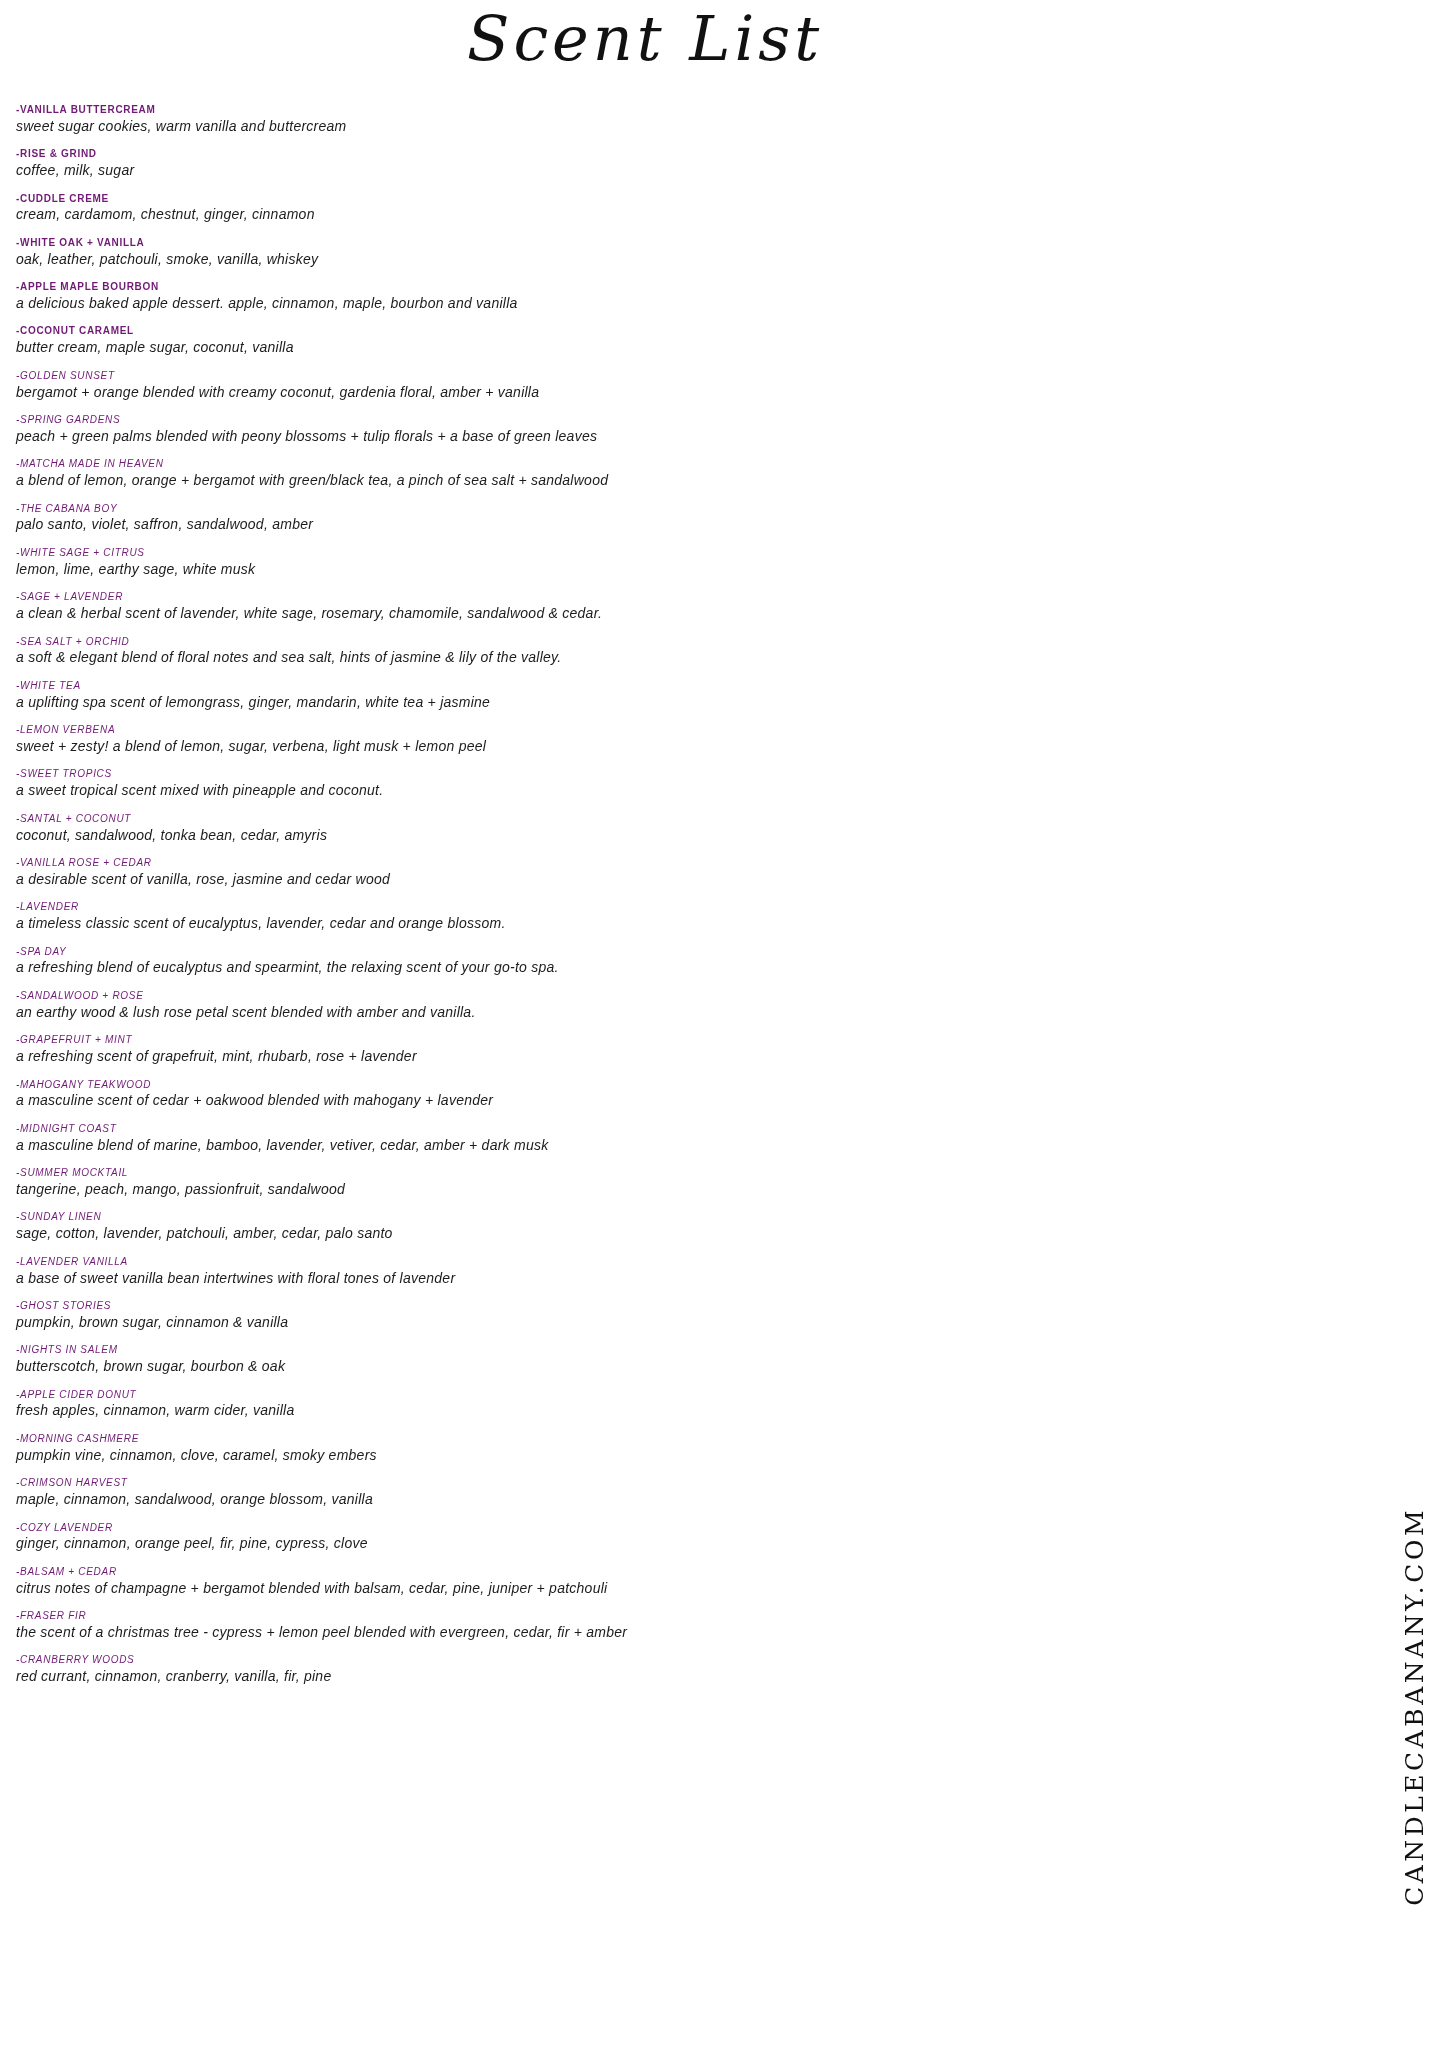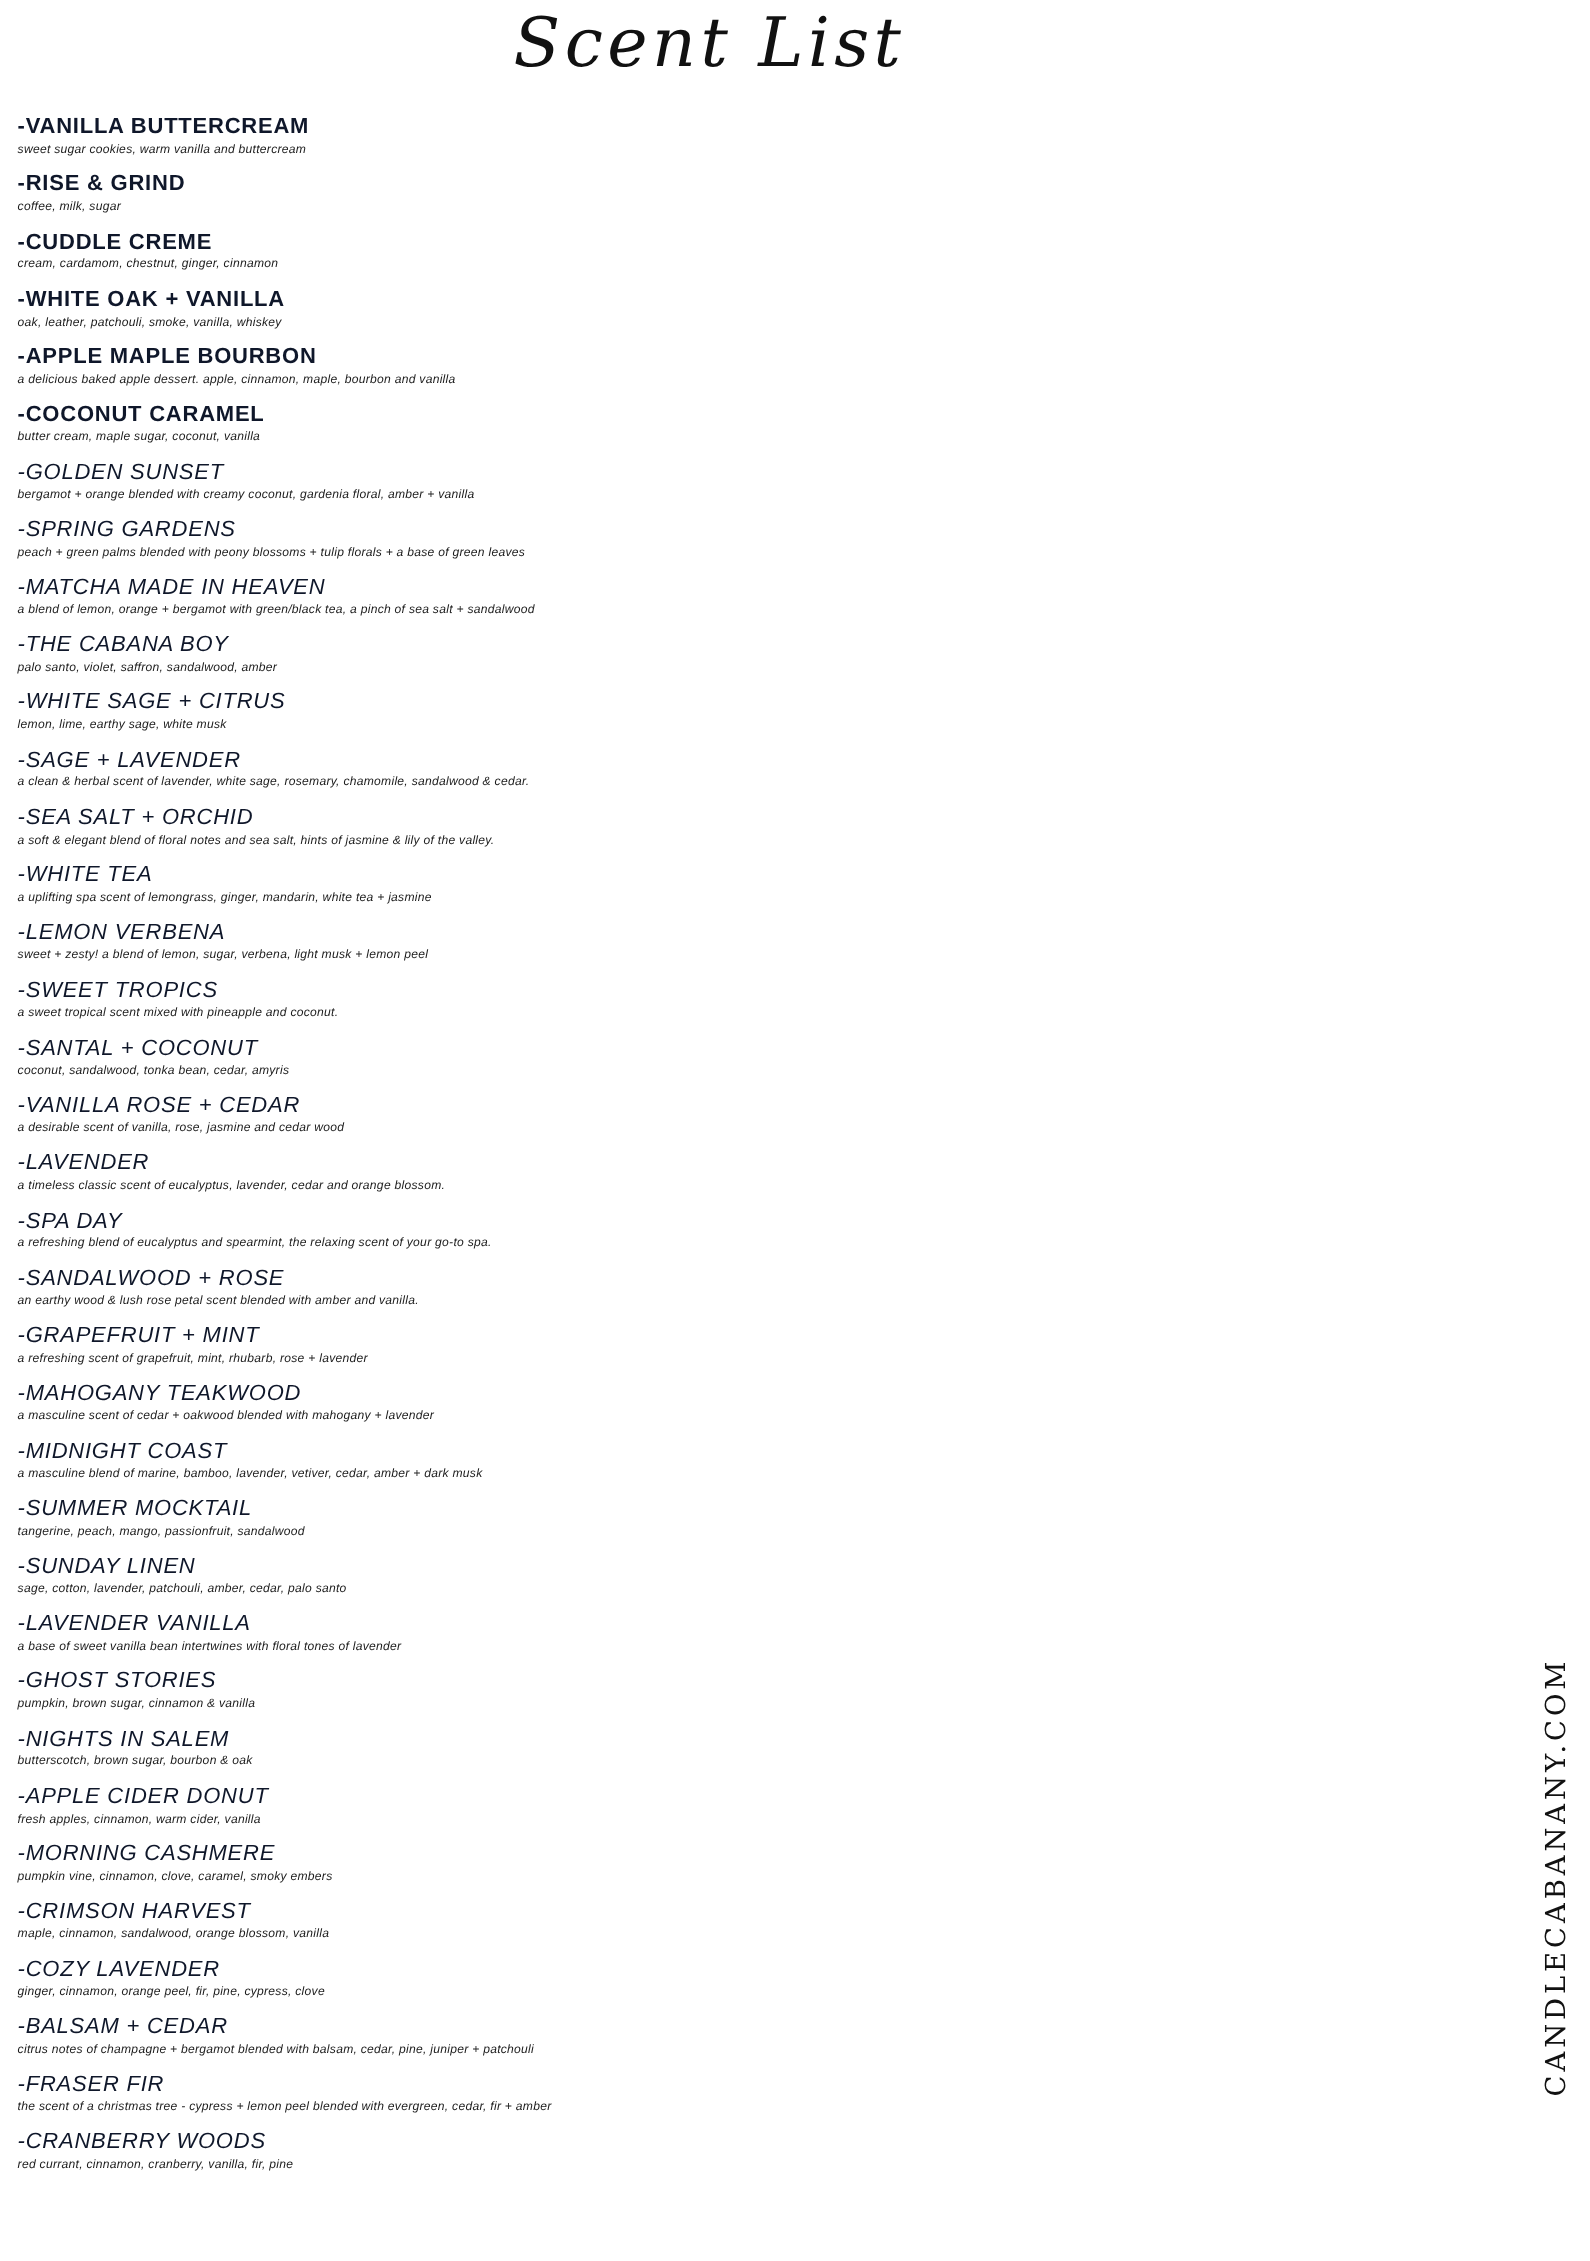--- a/index.html
+++ b/index.html
@@ -41,33 +41,33 @@
     top: 104px;
     width: 1180px;
   }
   .entry {
     margin-bottom: 13px;
   }
   .entry:last-child {
     margin-bottom: 0;
   }
   .name {
-    font-size: 20px;
+    font-size: 10px;
     font-weight: bold;
     letter-spacing: 0.7px;
     line-height: 1.18;
-    color: #0f172a;
+    color: #701a75;
     white-space: nowrap;
   }
   .name.italic {
     font-style: italic;
     font-weight: normal;
   }
   .notes {
-    font-size: 11px;
+    font-size: 14px;
     font-style: italic;
     font-weight: 500;
     letter-spacing: 0.25px;
     line-height: 1.25;
     color: #1c1c1c;
     margin-top: 2px;
     white-space: nowrap;
   }
   .watermark {
     position: absolute;

